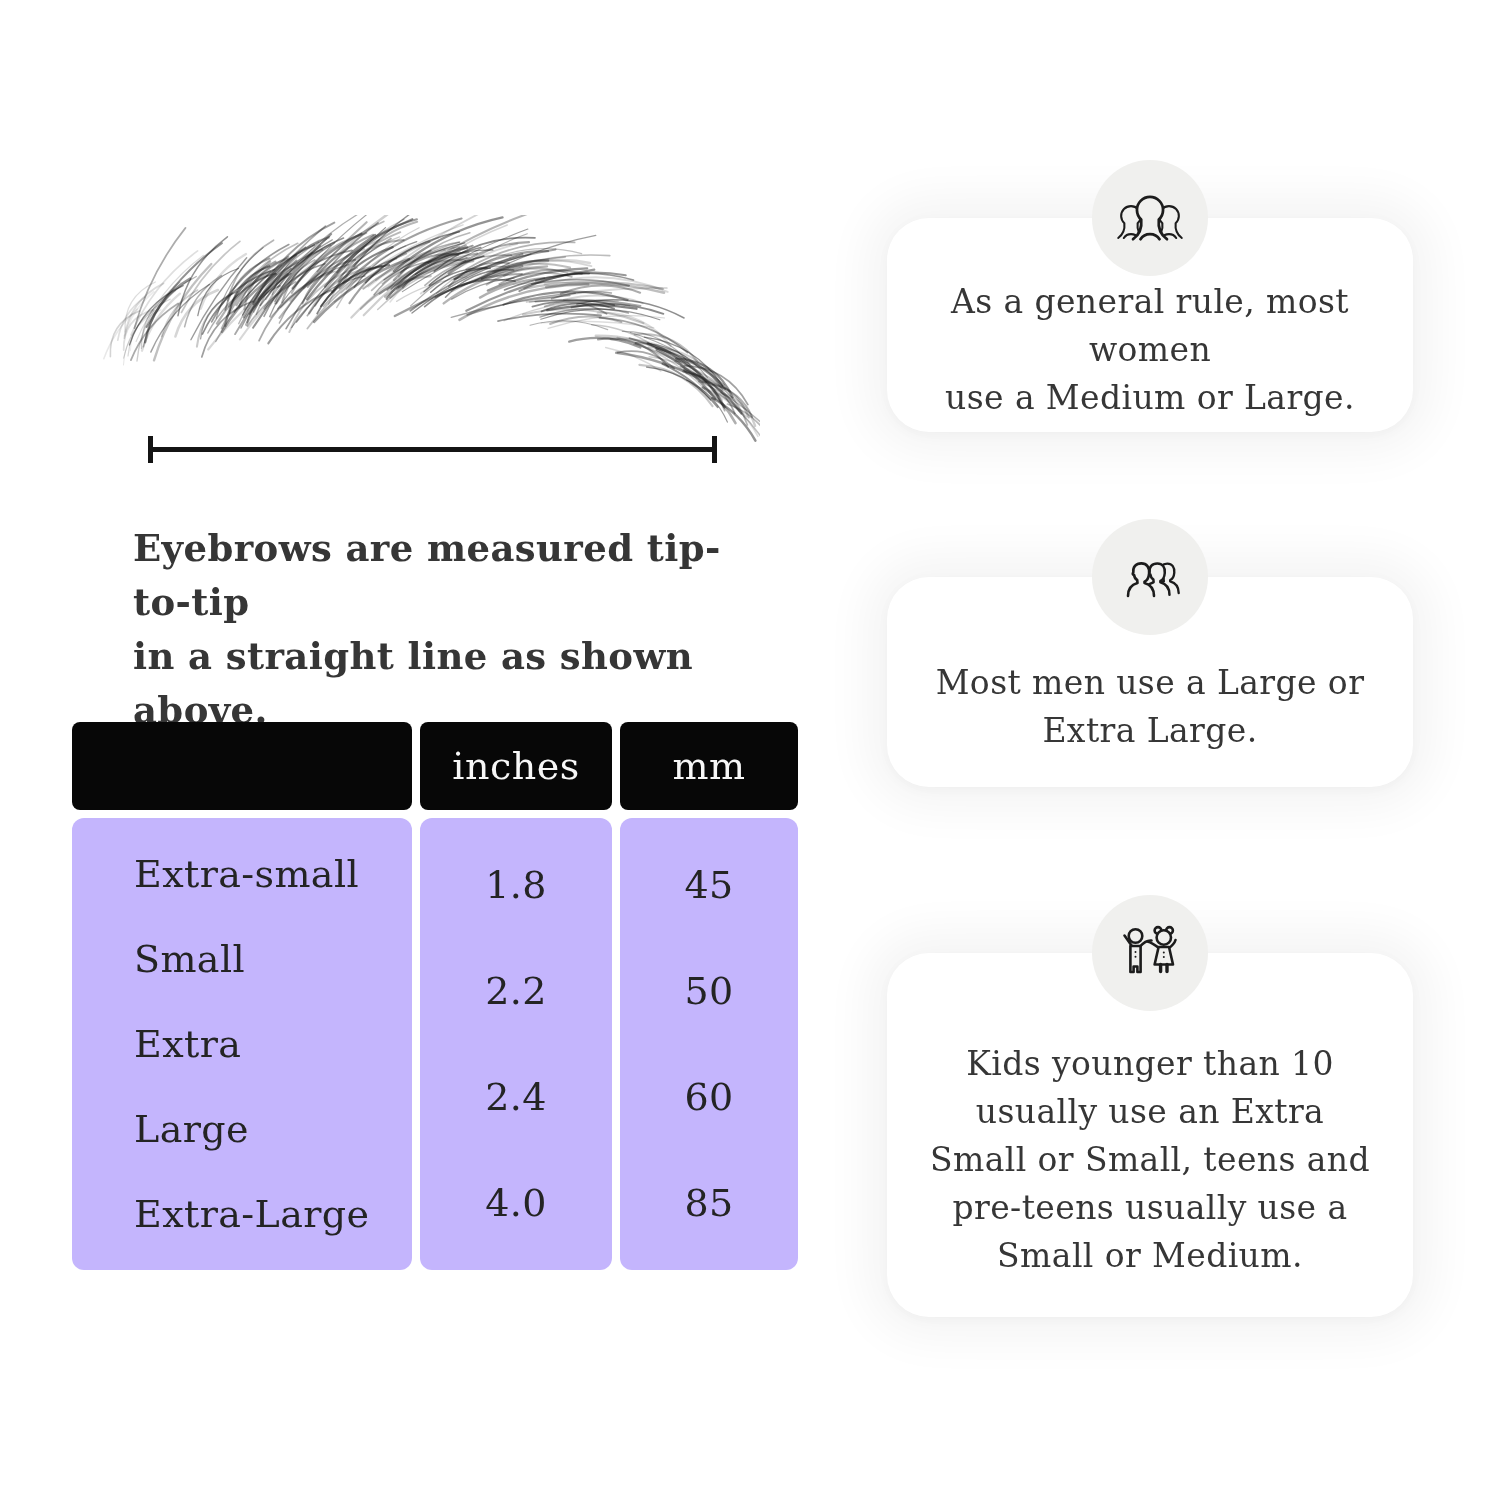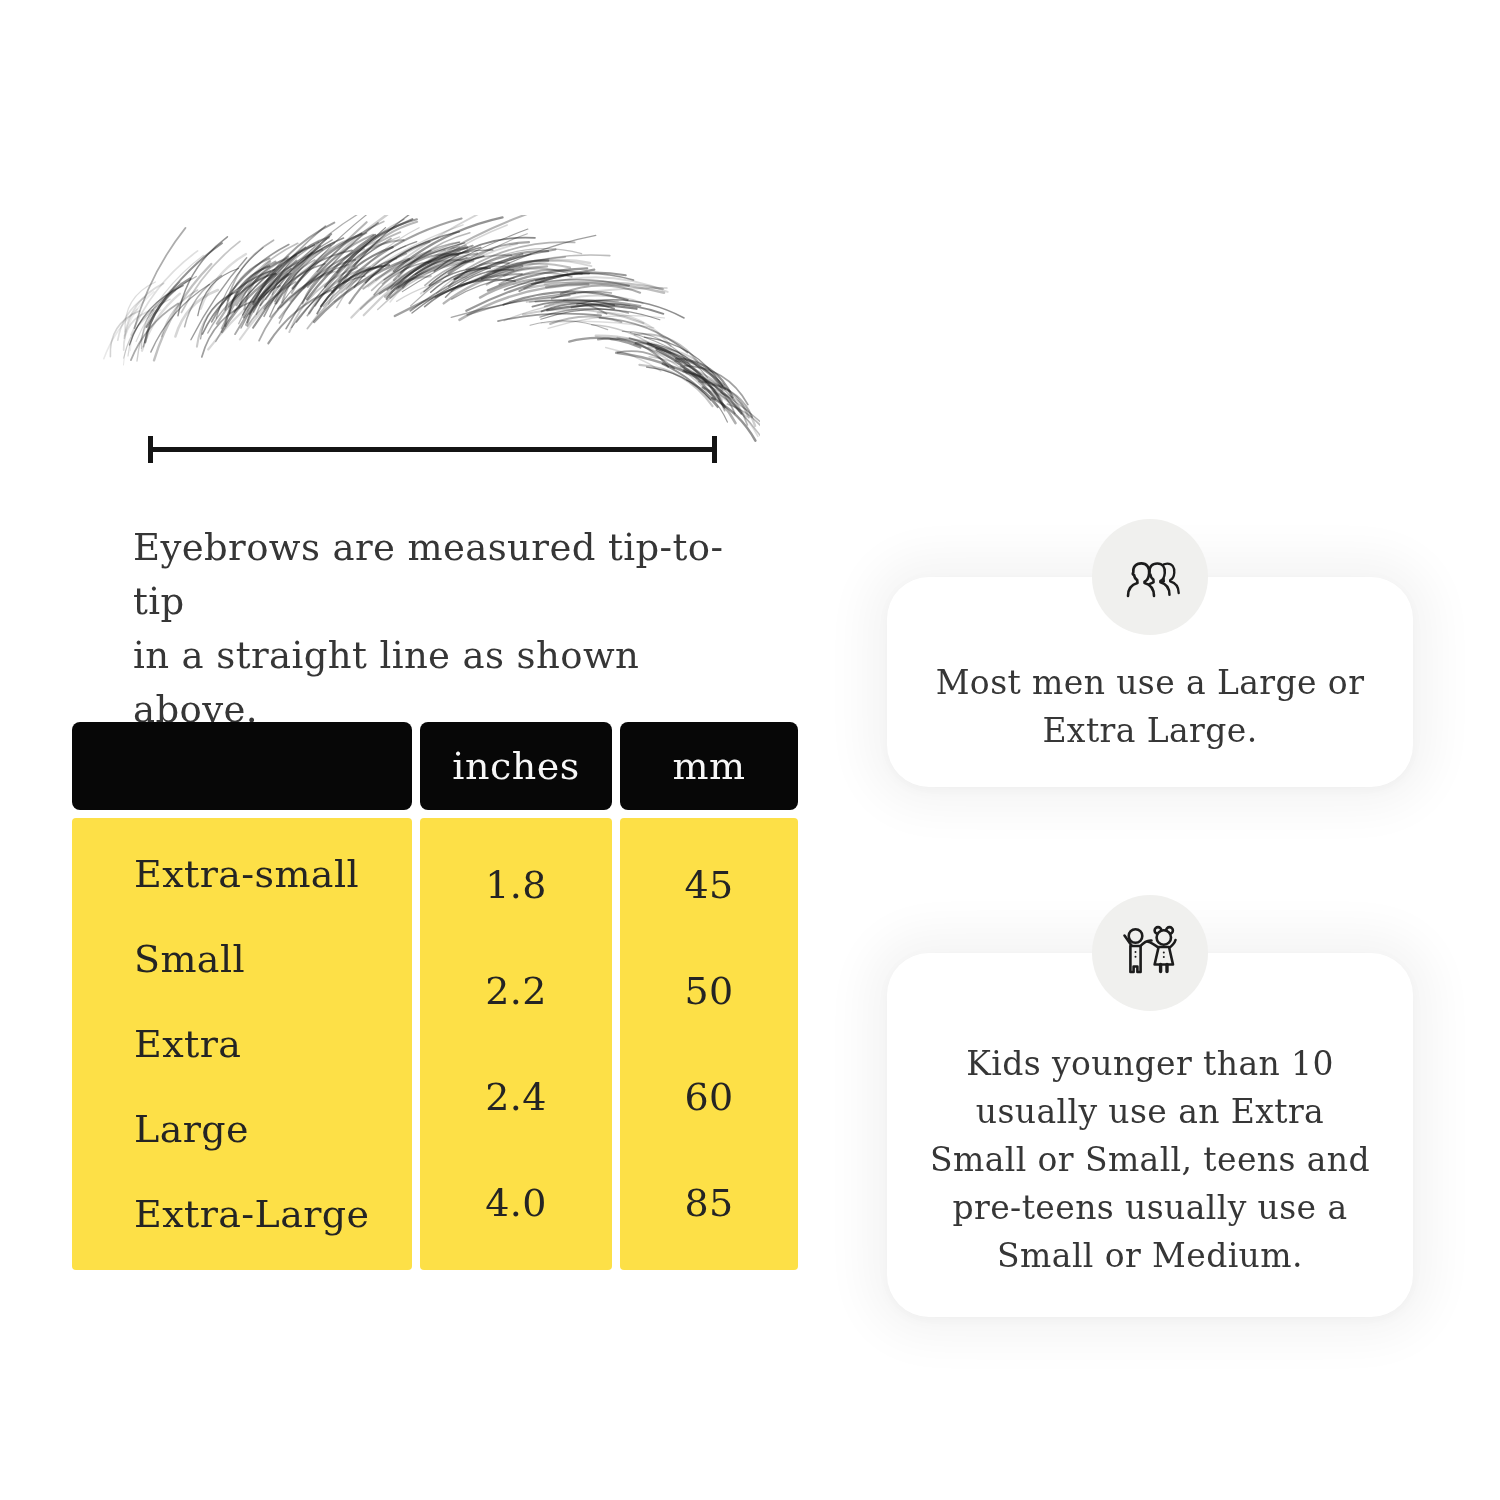--- a/index.html
+++ b/index.html
@@ -11,29 +11,29 @@
   .eyebrow-wrap{position:absolute;left:100px;top:215px;width:660px;height:228px;}
   .eyebrow-wrap svg{display:block;width:660px;height:228px;}
 
   .measure-line{position:absolute;left:150px;top:447px;width:565px;height:5px;background:#141414;}
   .measure-tick{position:absolute;top:-11px;width:5px;height:27px;background:#141414;}
   .measure-tick.left{left:-2px;}
   .measure-tick.right{right:-2px;}
 
   .measure-caption{position:absolute;left:133px;top:521px;width:640px;
     font-size:37px;line-height:54px;letter-spacing:0.4px;color:#363636;
-    white-space:pre-line;text-align:left;}
+    white-space:pre-line;text-align:left;font-weight:bold;}
 
   
   .size-table{position:absolute;left:72px;top:722px;width:726px;height:548px;
     display:grid;grid-template-columns:340px 192px 178px;grid-template-rows:88px 452px;
     column-gap:8px;row-gap:8px;}
   .th{background:#070707;border-radius:8px;color:#f7f7f7;font-size:38px;
     display:flex;align-items:center;justify-content:center;letter-spacing:0.5px;}
-  .tcol{background:#fde047;border-radius:4px;display:flex;flex-direction:column;
+  .tcol{background:#c4b5fd;border-radius:12px;display:flex;flex-direction:column;
     padding:14px 0;}
   .tcell{flex:1;display:flex;align-items:center;font-size:38px;color:#242424;letter-spacing:0.4px;}
   .tcol.labels .tcell{justify-content:flex-start;padding-left:62px;}
   .tcol.nums .tcell{justify-content:center;}
 
   
   .card{position:absolute;left:887px;width:526px;background:#ffffff;border-radius:42px;
     box-shadow:0 0 46px 22px rgba(0,0,0,0.045), 0 3px 12px rgba(0,0,0,0.03);
     display:flex;flex-direction:column;align-items:center;justify-content:center;
     text-align:center;}
@@ -357,20 +357,40 @@
       <div class="tcell">4.0</div>
     </div>
     <div class="tcol nums">
       <div class="tcell">45</div>
       <div class="tcell">50</div>
       <div class="tcell">60</div>
       <div class="tcell">85</div>
     </div>
   </div>
 
+  <div class="card card-1">
+    <div class="icon-circle">
+      <svg width="70" height="58" viewBox="-35 -28 70 58" xmlns="http://www.w3.org/2000/svg">
+        <g transform="translate(-19,5) scale(0.8)">
+          <path class="ic-fillbg" d="M -16,20 C -9,15 -7.5,9 -8.3,1.5 A 12.3,12.3 0 1 1 8.3,1.5 C 7.5,9 9,15 16,20"></path>
+          <path class="ic-stroke" d="M -9,20 C -5,13.5 5,13.5 9,20"></path>
+        </g>
+        <g transform="translate(19,5) scale(0.8)">
+          <path class="ic-fillbg" d="M -16,20 C -9,15 -7.5,9 -8.3,1.5 A 12.3,12.3 0 1 1 8.3,1.5 C 7.5,9 9,15 16,20"></path>
+          <path class="ic-stroke" d="M -9,20 C -5,13.5 5,13.5 9,20"></path>
+        </g>
+        <g transform="translate(0,1) scale(1.06)">
+          <path class="ic-fillbg" d="M -16,20 C -9,15 -7.5,9 -8.3,1.5 A 12.3,12.3 0 1 1 8.3,1.5 C 7.5,9 9,15 16,20"></path>
+          <path class="ic-stroke" d="M -9,20 C -5,13.5 5,13.5 9,20"></path>
+        </g>
+      </svg>
+    </div>
+    <div class="card-text">As a general rule, most women
+use a Medium or Large.</div>
+  </div>
 
   <div class="card card-2">
     <div class="icon-circle">
       <svg width="70" height="58" viewBox="-35 -28 70 58" xmlns="http://www.w3.org/2000/svg">
         <g transform="translate(17,-1) scale(0.9)">
           <path class="ic-fillbg" d="M -13,20 C -13,12 -9,8.5 -3.5,7 L -3.8,4 C -5.8,3 -6.6,1.2 -6.9,-1 C -8.3,-1.3 -8.8,-2.6 -7.7,-3.4 C -8.4,-9 -5.2,-12.6 0.3,-12.6 C 5.8,-12.6 8.6,-8.6 8.1,-2.6 C 7.7,2.4 6,4.6 3.5,5.6 L 3.5,7 C 9,8.5 13,12 13,20"></path>
         </g>
         <g transform="translate(7,-0.5) scale(0.96)">
           <path class="ic-fillbg" d="M -13,20 C -13,12 -9,8.5 -3.5,7 L -3.8,4 C -5.8,3 -6.6,1.2 -6.9,-1 C -8.3,-1.3 -8.8,-2.6 -7.7,-3.4 C -8.4,-9 -5.2,-12.6 0.3,-12.6 C 5.8,-12.6 8.6,-8.6 8.1,-2.6 C 7.7,2.4 6,4.6 3.5,5.6 L 3.5,7 C 9,8.5 13,12 13,20"></path>
         </g>

